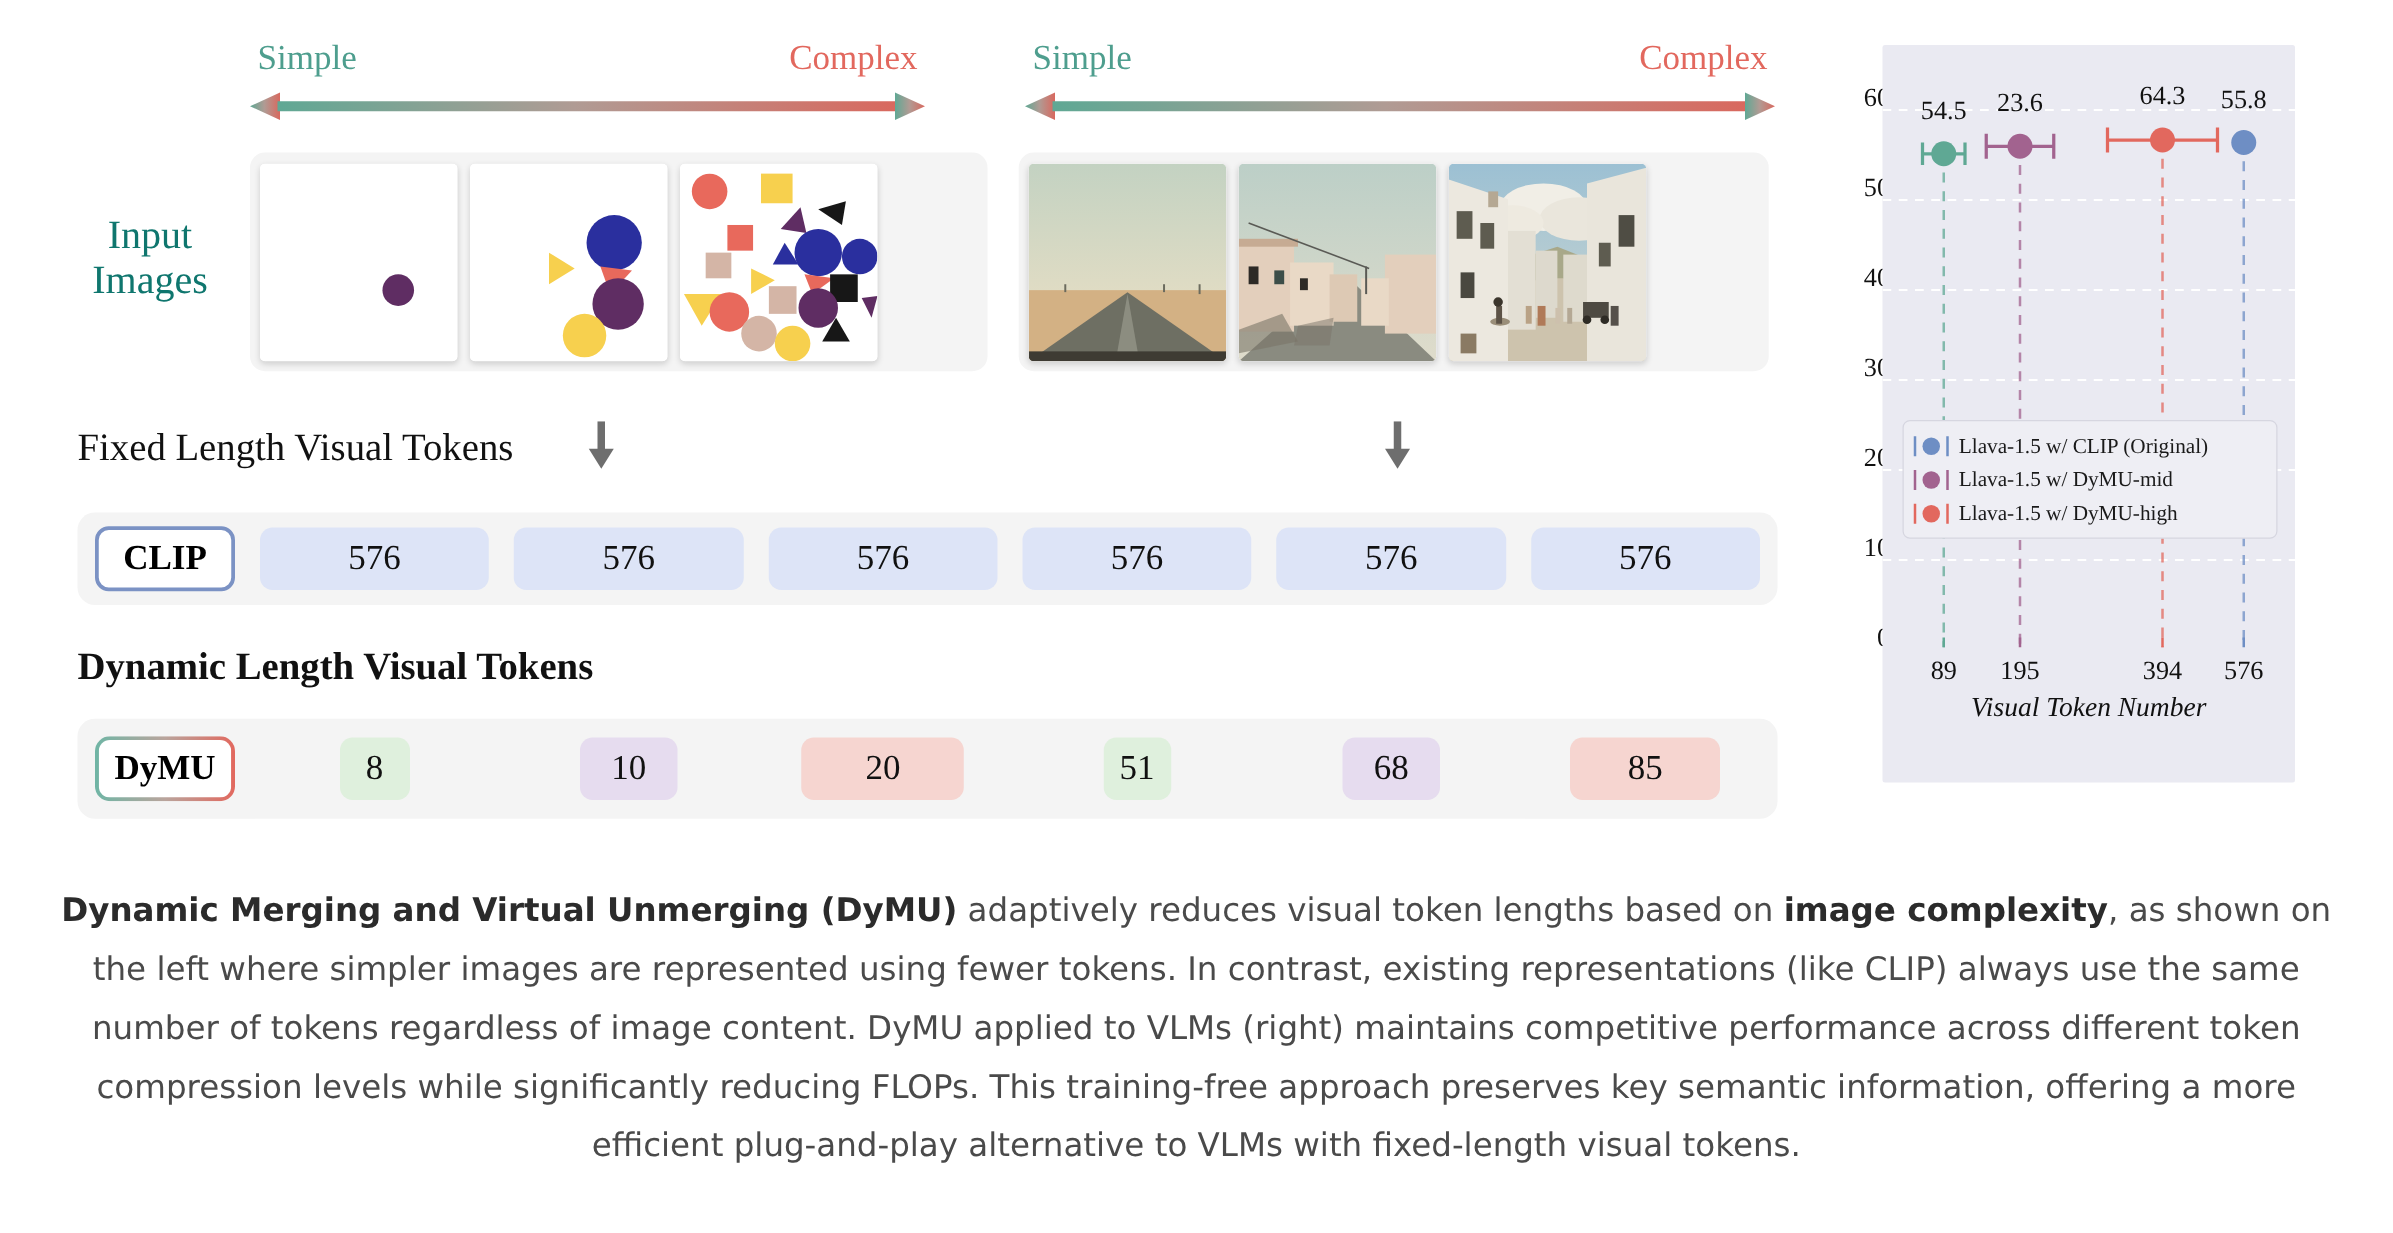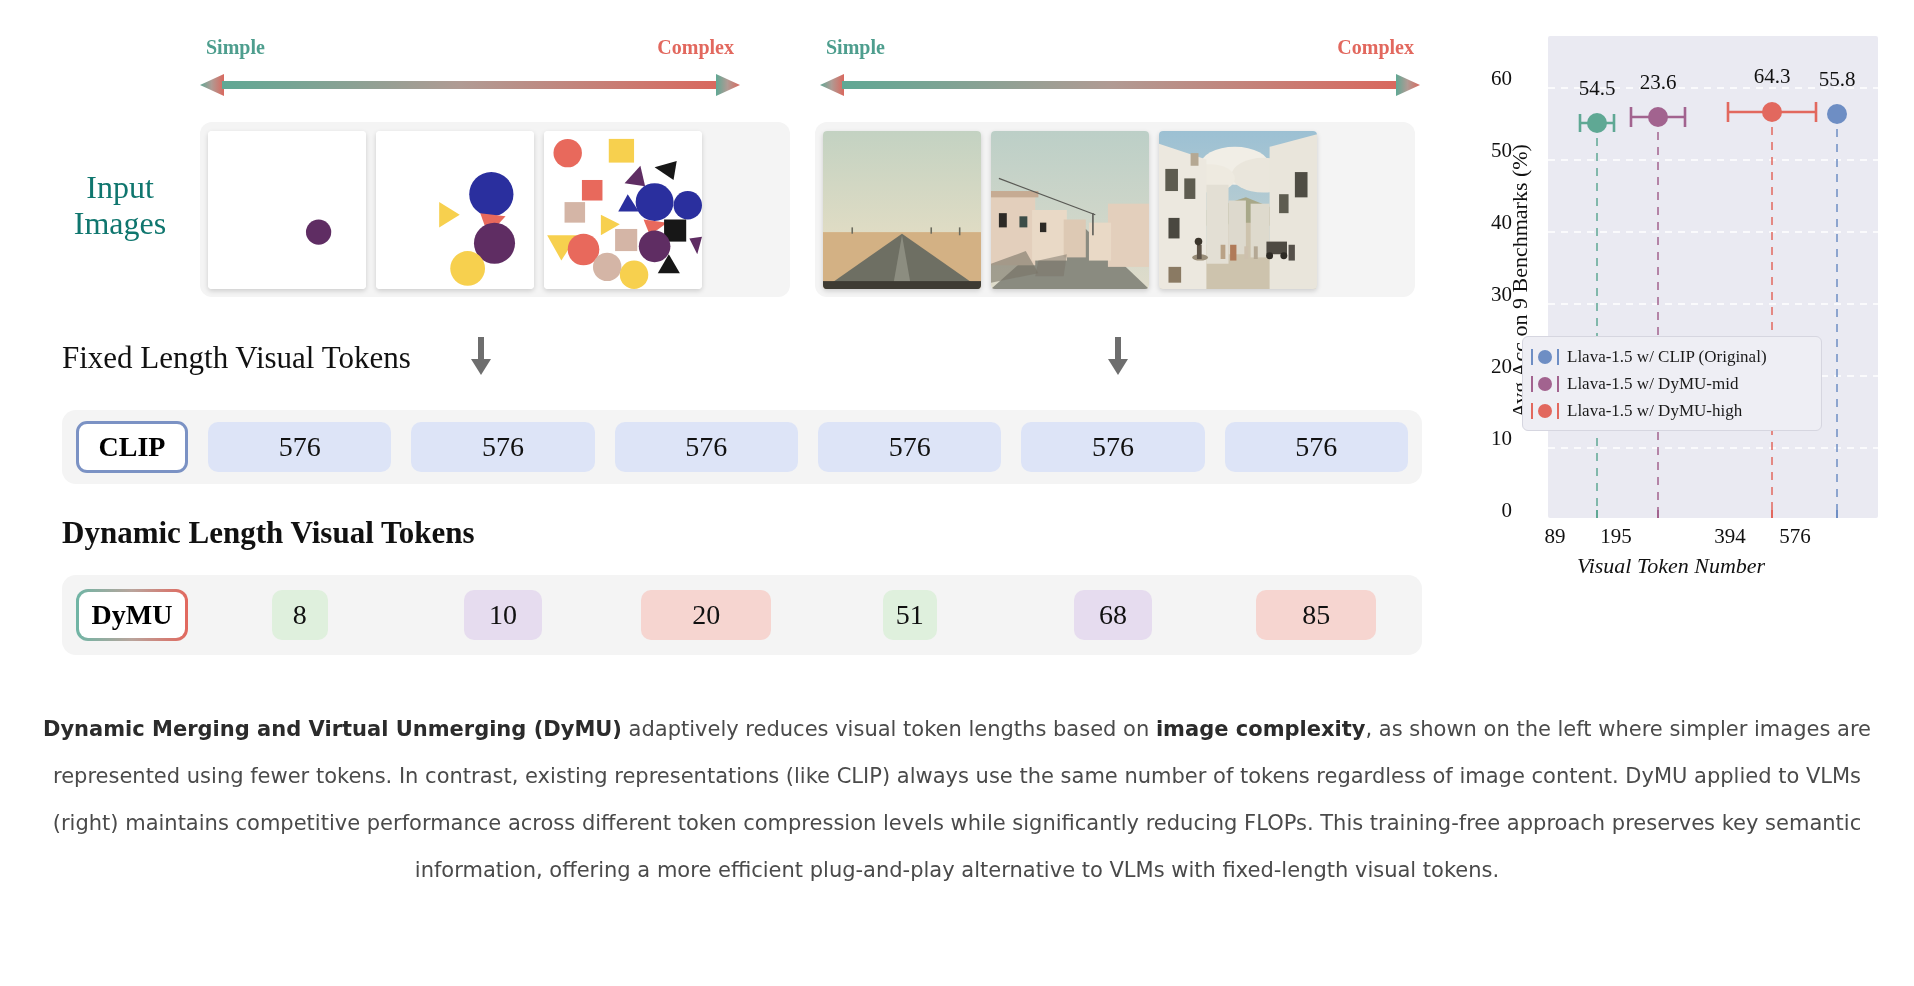--- a/index.html
+++ b/index.html
@@ -12,21 +12,21 @@
   .page { position: relative; width: 1914px; height: 986px; }
 
   
   .left-panel { position: absolute; left: 0; top: 0; width: 1460px; height: 700px; }
 
   
   .axis-row { position: absolute; top: 30px; height: 80px; }
   .axis-row.a1 { left: 200px; width: 540px; }
   .axis-row.a2 { left: 820px; width: 600px; }
 
-  .axis-label { position: absolute; top: 0px; font-size: 20px; line-height: 34px; font-weight: bold; }
+  .axis-label { position: absolute; top: 0px; font-size: 28px; line-height: 34px; }
   .axis-label.simple { left: 6px; color: #4e9e8e; }
   .axis-label.complex { right: 6px; color: #e2685e; }
 
   .arrow-wrap { position: absolute; left: 0; right: 0; top: 42px; height: 26px; }
   .arrow-svg { display:block; width: 100%; height: 26px; }
 
   
   .img-strip {
     position: absolute; top: 122px;
     background: #f4f4f4; border-radius: 12px;
@@ -90,22 +90,22 @@
   .tok.hg { background: #f6d5d0; }
 
   
   .chart-panel { position: absolute; left: 1448px; top: 18px; width: 460px; height: 560px; }
   .ylabel {
     position: absolute; left: -78px; top: 250px;
     transform: rotate(-90deg); transform-origin: center;
     width: 300px; text-align: center; font-size: 22px; color: #111;
   }
   .plot {
-    position: absolute; left: 58px; top: 18px; width: 330px; height: 482px;
-    background: #eaeaf2; border-radius: 2px; margin-left: 42px;
+    position: absolute; left: 58px; top: 18px; width: 330px; height: 590px;
+    background: #eaeaf2; border-radius: 2px;
   }
   .plot svg { display:block; width: 330px; height: 482px; }
 
   .ytick { position: absolute; right: 396px; font-size: 21px; color: #111; text-align: right; width: 60px; }
   .xtick { position: absolute; top: 506px; font-size: 21px; color: #111; text-align: center; width: 70px; }
   .xlabel { position: absolute; left: 58px; top: 535px; width: 330px; text-align: center; font-size: 22px; color: #111; font-style: italic; }
 
   .legend {
     position: absolute; left: 74px; top: 318px; width: 300px;
     background: #eeeef4; border: 1px solid #d6d6e0; border-radius: 6px;
@@ -117,21 +117,21 @@
   .legend-marker .bar.l { left:0; } .legend-marker .bar.r { right:0; }
   .legend-marker .dot { position:absolute; left:7px; top:2px; width:14px; height:14px; border-radius:50%; }
   .legend-text { font-size: 17px; color: #1a1a1a; white-space: nowrap; }
 
   .dlabel { position: absolute; font-size: 21px; color: #111; text-align:center; width: 60px; }
 
   
   .caption {
     position: absolute; left: 28px; top: 706px; width: 1858px;
     font-family: "DejaVu Sans", sans-serif;
-    font-size: 21px; line-height: 47px; color: #4a4a4a;
+    font-size: 26px; line-height: 47px; color: #4a4a4a;
     text-align: center;
   }
   .caption b { color: #2b2b2b; font-weight: bold; }
 </style>
 </head>
 <body>
 
 <div class="page">
 
   <div class="left-panel">

